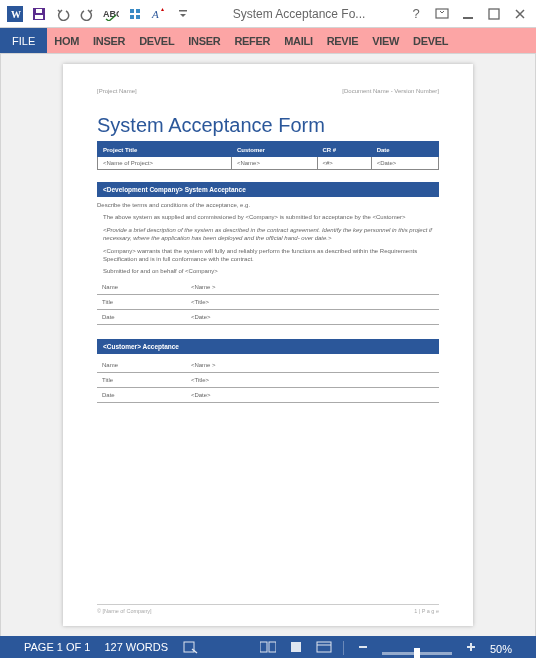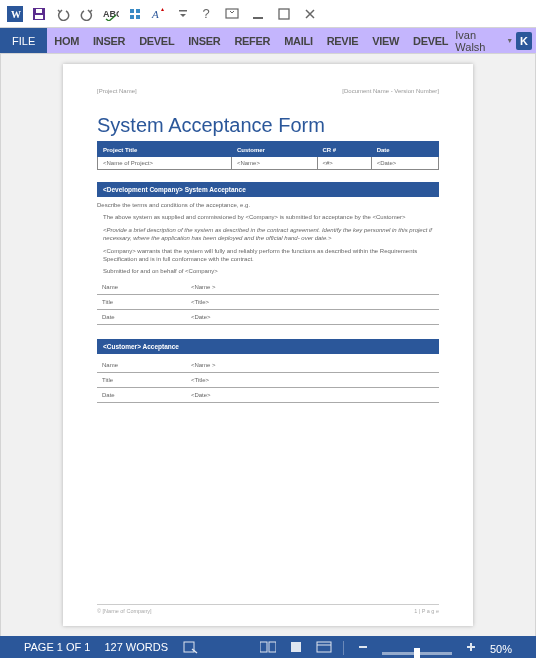--- a/index.html
+++ b/index.html
@@ -3,21 +3,21 @@
 <meta charset="utf-8">
 <style>
   * { box-sizing: border-box; margin: 0; padding: 0; }
   body { font-family: "Segoe UI", Tahoma, sans-serif; background: #fff; width: 536px; height: 658px; overflow: hidden; position: relative; }
   .titlebar { height: 28px; background: #fff; border-bottom: 1px solid #d4d4d4; display: flex; align-items: center; padding: 0 4px; font-size: 11px; color: #444; }
   .qat { display: flex; align-items: center; gap: 2px; }
   .qat .icon-btn { width: 22px; height: 22px; display: flex; align-items: center; justify-content: center; cursor: pointer; }
   .title-text { flex: 1; text-align: center; color: #666; font-size: 12px; white-space: nowrap; overflow: hidden; }
   .wincontrols { display: flex; align-items: center; gap: 2px; }
   .wincontrols .icon-btn { width: 24px; height: 22px; display: flex; align-items: center; justify-content: center; color: #666; cursor: pointer; }
-  .ribbon-tabs { height: 26px; display: flex; align-items: stretch; font-size: 11px; background: #c4b5fd; border-bottom: 1px solid #d4d4d4; }
+  .ribbon-tabs { height: 26px; display: flex; align-items: stretch; font-size: 11px; background: #fca5a5; border-bottom: 1px solid #d4d4d4; }
   .file-tab { background: #2b579a; color: #fff; padding: 0 12px; display: flex; align-items: center; font-weight: 400; cursor: pointer; }
   .tab { padding: 0 7px; display: flex; align-items: center; color: #444; cursor: pointer; white-space: nowrap; letter-spacing: -0.3px; font-weight: bold; }
   .user-area { margin-left: auto; display: flex; align-items: center; padding-right: 4px; gap: 4px; color: #444; }
   .user-badge { width: 18px; height: 18px; background: #2b579a; color: #fff; border-radius: 2px; display: flex; align-items: center; justify-content: center; font-size: 11px; font-weight: bold; }
   .canvas { background: #f1f1f1; width: 100%; height: 582px; display: flex; justify-content: center; padding-top: 10px; overflow: hidden; border-left: 1px solid #d4d4d4; border-right: 1px solid #d4d4d4; }
   .page { width: 410px; height: 562px; background: #fff; box-shadow: 0 0 4px rgba(0,0,0,0.25); padding: 24px 34px 12px 34px; font-size: 7px; color: #555; position: relative; }
   .page-header { display: flex; justify-content: space-between; color: #999; font-size: 6px; margin-bottom: 20px; }
   .doc-title { font-family: "Segoe UI Light", "Segoe UI", sans-serif; font-weight: 300; font-size: 20px; color: #2b579a; border-bottom: 2px solid #2b579a; padding-bottom: 4px; margin-bottom: 0; }
   .tbl { width: 100%; border-collapse: collapse; font-size: 6px; margin-bottom: 12px; }
   .tbl th { background: #2b579a; color: #fff; text-align: left; padding: 3px 5px; border: 1px solid #2b579a; font-weight: bold; }
@@ -88,20 +88,21 @@
           <path d="M10 4 L13 4 L11.5 1 Z" fill="#c00"></path>
         </svg>
     </div>
     <div class="icon-btn">
       <svg width="10" height="14">
           <rect x="1" y="3" width="8" height="1.5" fill="#666"></rect>
           <path d="M2 7 L5 10 L8 7" fill="#666"></path>
         </svg>
     </div>
   </div>
+  <div class="title-text">System Acceptance Fo...</div>
   <div class="wincontrols">
     <div class="icon-btn">
         <span style="font-size:13px;color:#666">?</span>
       </div>
     <div class="icon-btn">
       <svg width="14" height="12">
           <rect x="1" y="1" width="12" height="9" fill="none" stroke="#666" stroke-width="1.2"></rect>
           <path d="M5 3 L7 5 L9 3" fill="none" stroke="#666"></path>
         </svg>
     </div>
@@ -127,25 +128,20 @@
   <div class="file-tab">FILE</div>
   <div class="tab">HOM</div>
   <div class="tab">INSER</div>
   <div class="tab">DEVEL</div>
   <div class="tab">INSER</div>
   <div class="tab">REFER</div>
   <div class="tab">MAILI</div>
   <div class="tab">REVIE</div>
   <div class="tab">VIEW</div>
   <div class="tab">DEVEL</div>
-  <div class="user-area">
-    <span>Ivan Walsh</span>
-    <span style="font-size:8px;color:#666">▾</span>
-    <div class="user-badge">K</div>
-  </div>
 </div>
 
 <div class="canvas">
   <div class="page">
     <div class="page-header">
       <span>[Project Name]</span>
       <span>[Document Name - Version Number]</span>
     </div>
     <div class="doc-title">System Acceptance Form</div>
 

